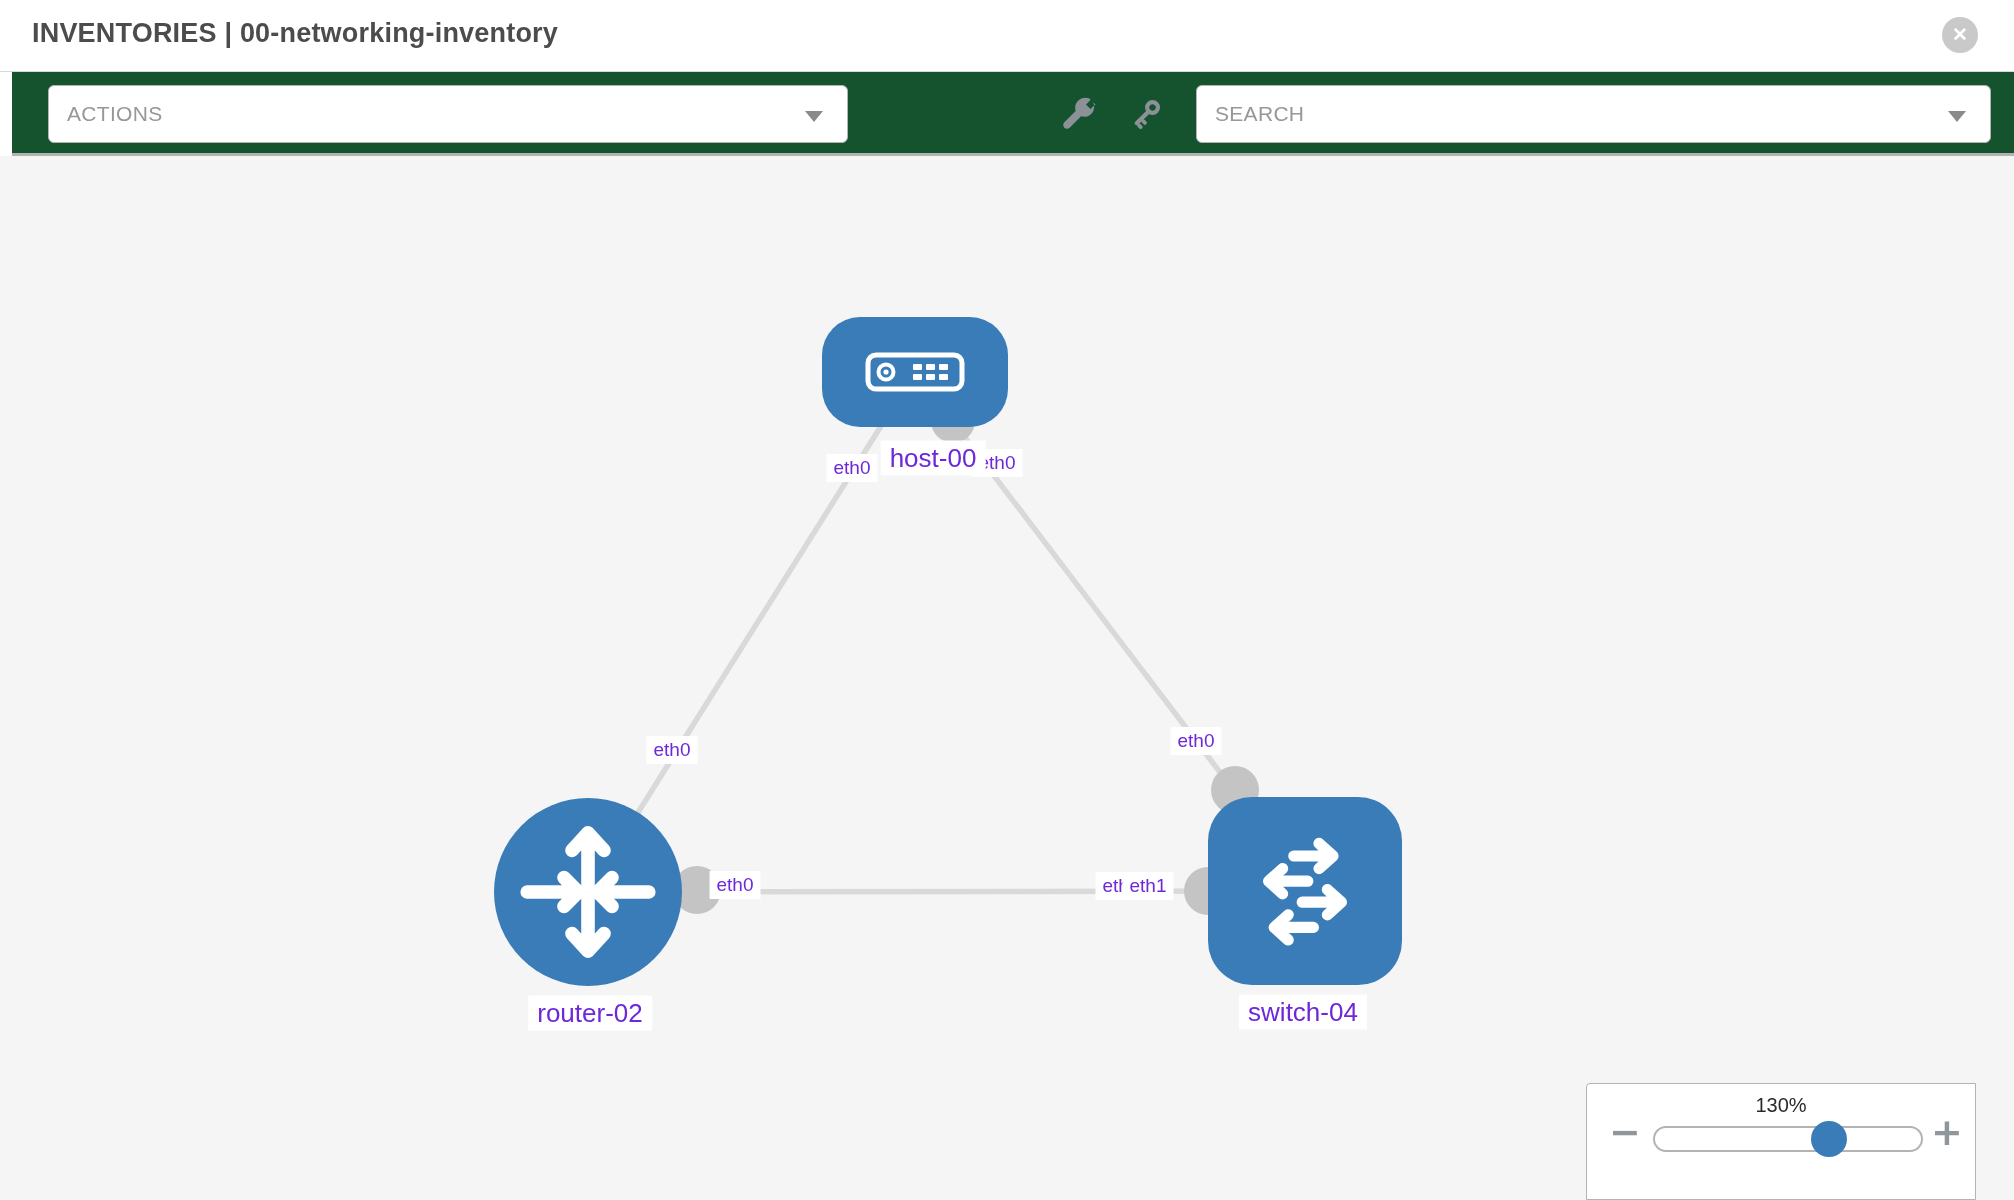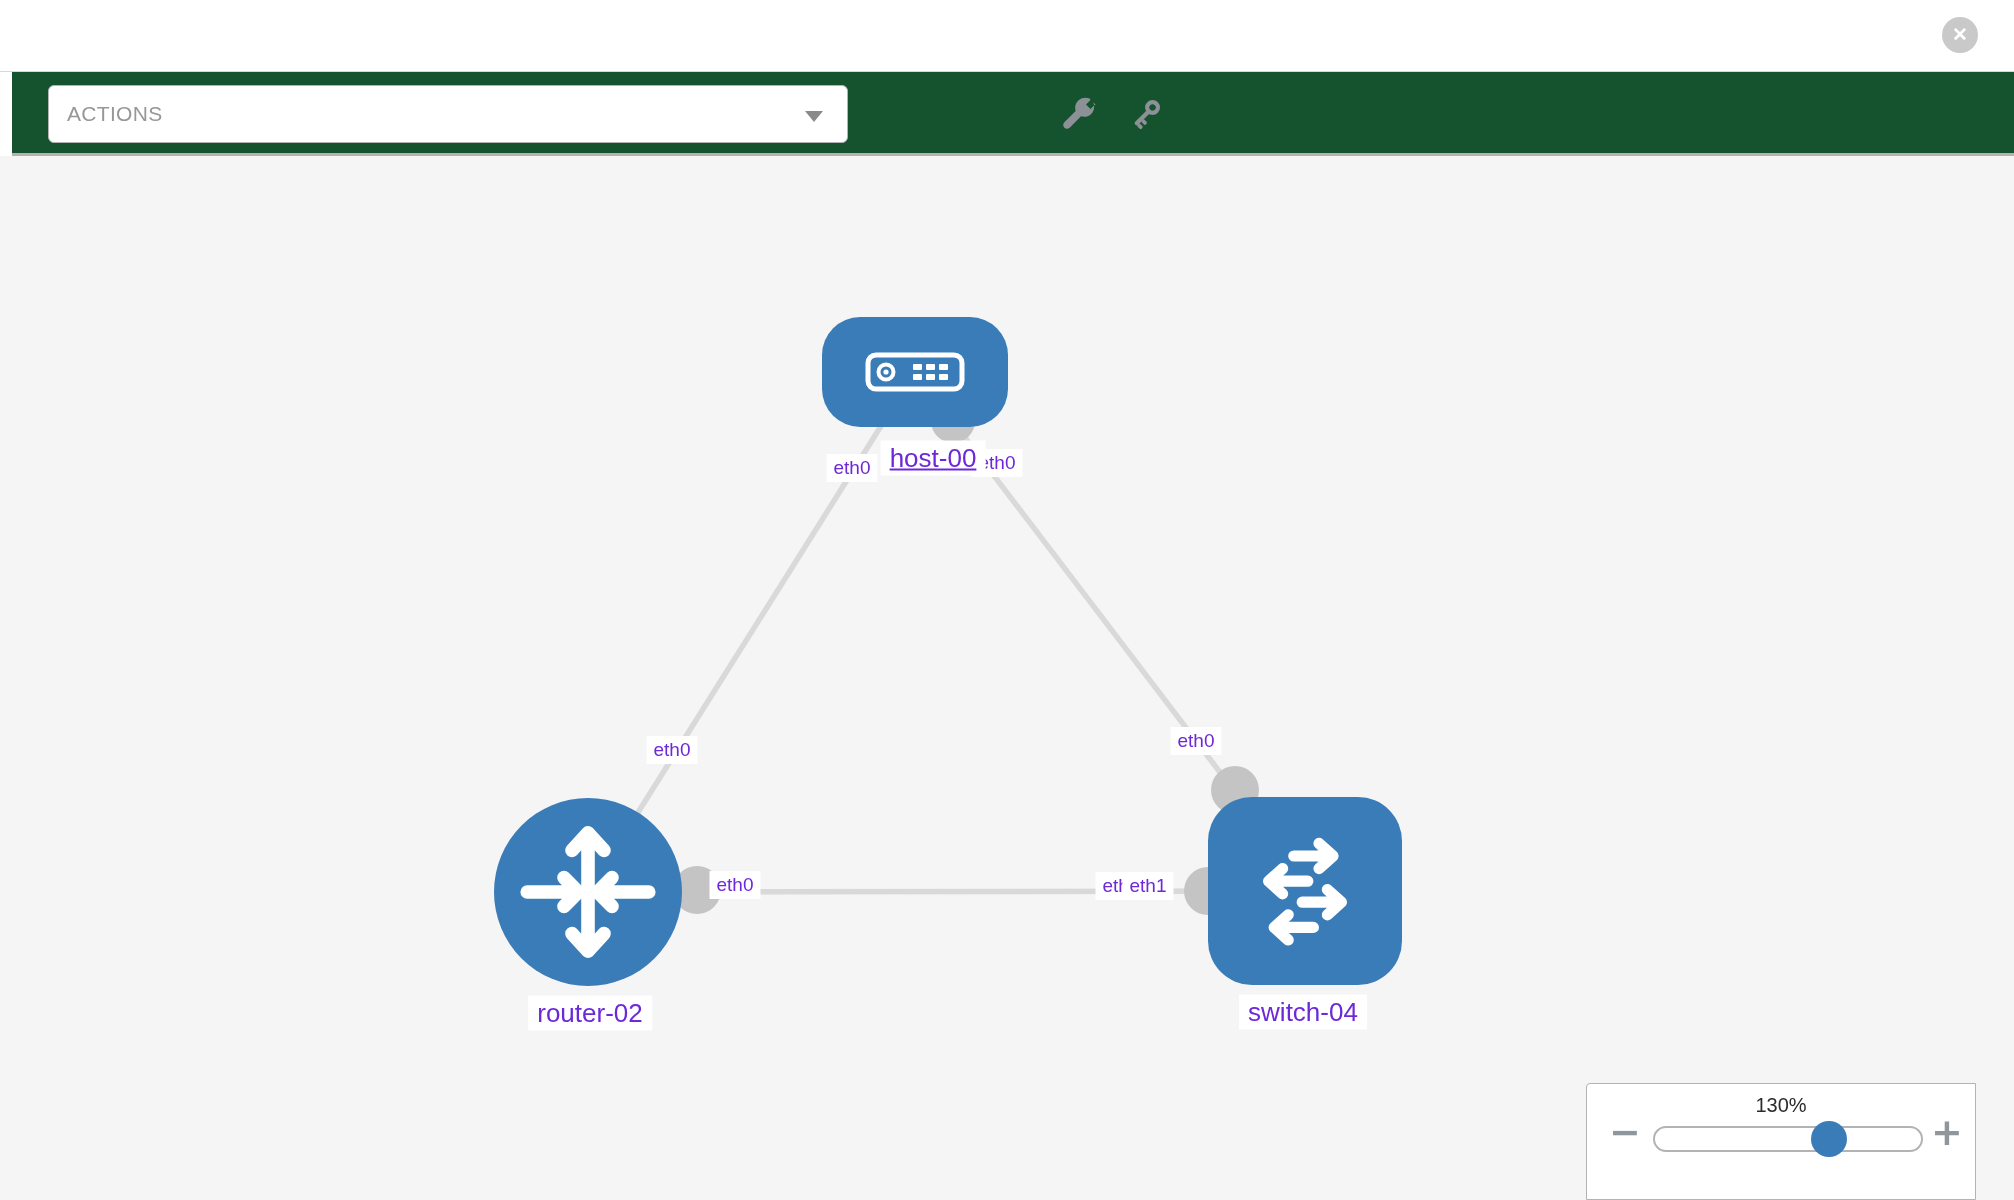--- a/index.html
+++ b/index.html
@@ -67,21 +67,21 @@
   }
   .node-label{font-size:26px;padding:2px 9px;z-index:5;}
   
   .lbl-host-left {left:852px;top:312px;}
   .lbl-host-right{left:997px;top:307px;}
   .lbl-router-top{left:672px;top:594px;}
   .lbl-switch-top{left:1196px;top:585px;}
   .lbl-router-right{left:735px;top:729px;}
   .lbl-occluded {left:1121px;top:730px;z-index:3;}
   .lbl-switch-left{left:1148px;top:730px;z-index:4;}
-  .lbl-host  {left:933px;top:302px;text-decoration:underline;}
+  .lbl-host  {left:933px;top:302px;}
   .lbl-router{left:590px;top:857px;}
   .lbl-switch{left:1303px;top:856px;}
   
   .zoom-panel{
     position:absolute;left:1586px;top:927px;width:390px;height:117px;z-index:6;
     background:#ffffff;border:1px solid #b3b3b3;border-radius:4px 0 0 0;box-sizing:border-box;
   }
   .zoom-value{
     position:absolute;left:0;top:10px;width:100%;text-align:center;
     font-size:20px;color:#2b2b2b;
@@ -98,20 +98,21 @@
   }
   .zoom-handle{
     position:absolute;left:156px;top:-7px;width:36px;height:36px;border-radius:50%;
     background:#3a7cb8;cursor:grab;
   }
 </style>
 </head>
 <body>
 
 <div class="header">
+  <h1 class="page-title">INVENTORIES | 00-networking-inventory</h1>
   <button class="close-btn">
     <span>✕</span>
   </button>
 </div>
 
 <div class="toolbar">
   <div class="select actions">
     <span class="sel-label">ACTIONS</span>
     <span class="caret"></span>
   </div>
@@ -126,20 +127,24 @@
     <svg viewBox="0 0 24 24" fill="#8b9196" stroke="#8b9196">
       <g transform="rotate(45 12 12)">
         <circle cx="12" cy="5.6" r="3.2" fill="none" stroke-width="2.6"></circle>
         <rect x="10.7" y="8.6" width="2.6" height="11.6" rx="1.2" stroke="none"></rect>
         <rect x="13" y="14.2" width="3.4" height="2.3" rx="1" stroke="none"></rect>
         <rect x="13" y="17.8" width="3.4" height="2.3" rx="1" stroke="none"></rect>
       </g>
     </svg>
   </button>
 
+  <div class="select search">
+    <span class="sel-label">SEARCH</span>
+    <span class="caret"></span>
+  </div>
 </div>
 
 <div class="canvas">
 
   <svg class="links-layer" width="2014" height="1044" viewBox="0 0 2014 1044">
 
     <line x1="915" y1="216" x2="588" y2="736" stroke="#d9d9d9" stroke-width="5.5"></line>
     <line x1="915" y1="216" x2="1235" y2="636" stroke="#d9d9d9" stroke-width="5.5"></line>
     <line x1="588" y1="736" x2="1305" y2="735" stroke="#d9d9d9" stroke-width="5.5"></line>
 

